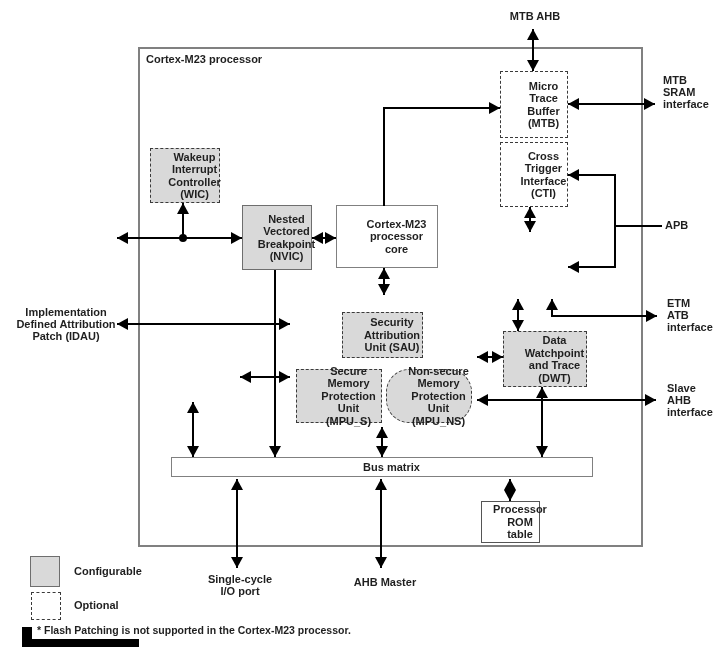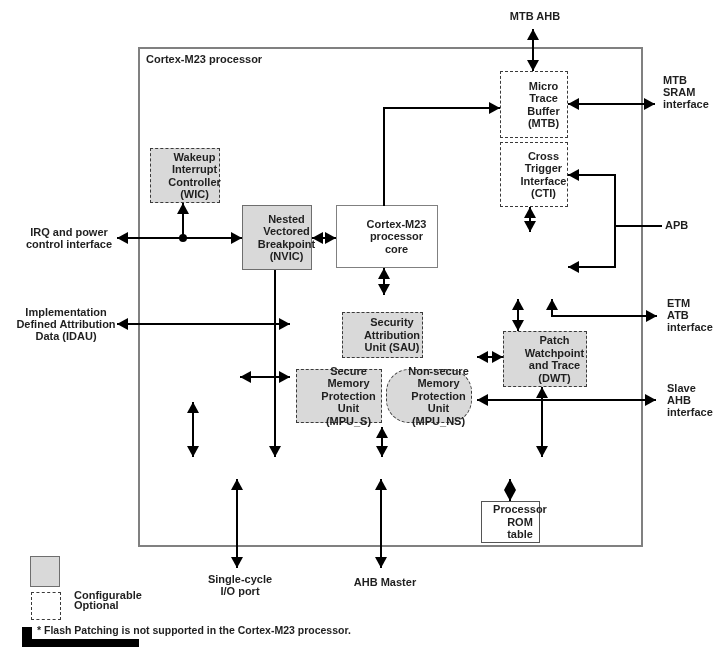--- a/index.html
+++ b/index.html
@@ -63,57 +63,56 @@
   <div class="block white solid bold" style="left:336px;top:205px;width:102px;height:63px;">Cortex-M23
 processor
 core</div>
   <div class="block white dashed bold" style="left:500px;top:71px;width:68px;height:67px;">Micro Trace
 Buffer
 (MTB)</div>
   <div class="block white dashed bold" style="left:500px;top:142px;width:68px;height:65px;">Cross
 Trigger
 Interface
 (CTI)</div>
-  <div class="block gray dashed bold" style="left:503px;top:331px;width:84px;height:56px;">Patch
+  <div class="block gray dashed bold" style="left:503px;top:331px;width:84px;height:56px;">Data
 Watchpoint
 and Trace
 (DWT)</div>
 
   <div class="block gray dashed bold" style="left:342px;top:312px;width:81px;height:46px;">Security
 Attribution
 Unit (SAU)</div>
   <div class="block gray dashed bold" style="left:296px;top:369px;width:86px;height:54px;">Secure
 Memory
 Protection Unit
 (MPU_S)</div>
   <div class="block gray dashed bold" style="left:386px;top:369px;width:86px;height:54px;border-radius:23px;">Non-secure
 Memory
 Protection Unit
 (MPU_NS)</div>
 
+  <div class="block white solid bold" style="left:171px;top:457px;width:422px;height:20px;">Bus matrix</div>
   <div class="block white bold" style="left:481px;top:501px;width:59px;height:42px;border:1px solid #555;">Processor
 ROM
 table</div>
 
   <div class="lbl center" style="left:500px;top:10px;width:70px;">MTB AHB</div>
   <div class="lbl" style="left:663px;top:74px;">MTB
 SRAM
 interface</div>
   <div class="lbl" style="left:665px;top:219px;">APB</div>
   <div class="lbl" style="left:667px;top:297px;">ETM
 ATB
 interface</div>
   <div class="lbl" style="left:667px;top:382px;">Slave
 AHB
 interface</div>
-  <div class="lbl center" style="left:19px;top:226px;width:100px;">IRQ and power
-control interface</div>
   <div class="lbl center" style="left:10px;top:306px;width:112px;">Implementation
 Defined Attribution
-Data (IDAU)</div>
+Patch (IDAU)</div>
   <div class="lbl center" style="left:200px;top:573px;width:80px;">Single-cycle
 I/O port</div>
   <div class="lbl center" style="left:345px;top:576px;width:80px;">AHB Master</div>
 
   <div>
     <div class="vline" style="left:532px;top:29px;height:42px;"></div>
     <div class="ah ah-up" style="left:527px;top:29px;"></div>
     <div class="ah ah-down" style="left:527px;top:60px;"></div>
   </div>
 
@@ -237,21 +236,21 @@
     <div class="ah ah-down" style="left:231px;top:557px;"></div>
   </div>
 
   <div>
     <div class="vline" style="left:380px;top:479px;height:89px;"></div>
     <div class="ah ah-up" style="left:375px;top:479px;"></div>
     <div class="ah ah-down" style="left:375px;top:557px;"></div>
   </div>
 
   <div class="legend-box gray" style="left:30px;top:556px;width:30px;height:31px;border:1px solid #6e6e6e;"></div>
-  <div class="lbl" style="left:74px;top:565px;margin-top:24px;">Configurable</div>
+  <div class="lbl" style="left:74px;top:565px;">Configurable</div>
   <div class="legend-box white" style="left:31px;top:592px;width:30px;height:28px;border:1px dashed #3a3a3a;"></div>
   <div class="lbl" style="left:74px;top:599px;">Optional</div>
 
   <div class="footnote" style="left:37px;top:624px;">* Flash Patching is not supported in the Cortex-M23 processor.</div>
 
   <div class="cropmark" style="left:22px;top:627px;width:10px;height:20px;"></div>
   <div class="cropmark" style="left:22px;top:639px;width:117px;height:8px;"></div>
 
 </div>
 

